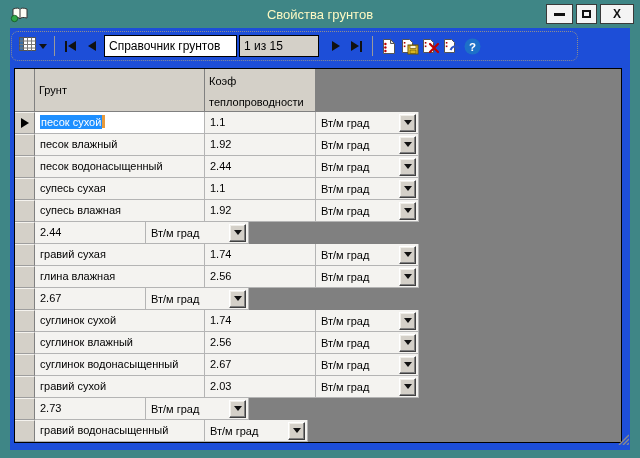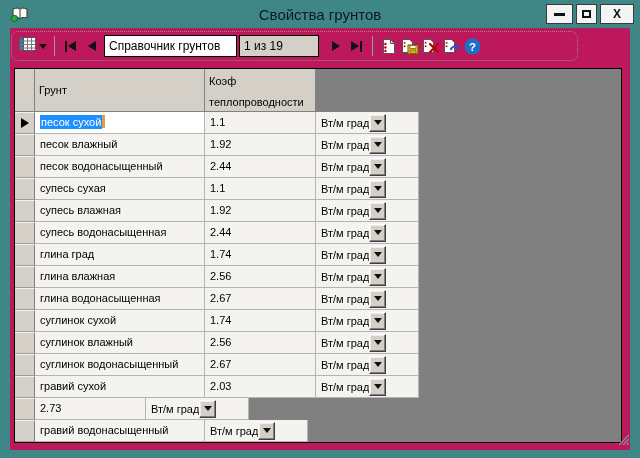--- a/index.html
+++ b/index.html
@@ -1,28 +1,28 @@
 <!DOCTYPE html>
 <html style="--accent_teal: #3F8686; --selection_blue: #1E8FFF; --caret_orange: #E89A3C; --grid_empty_gray: #808080; --body_gray: #D4D0C8;"><head>
 <meta charset="utf-8">
 <style>
   html,body{margin:0;padding:0;}
   body{width:640px;height:458px;position:relative;font-family:"Liberation Sans",sans-serif;background:#c0c0c0;overflow:hidden;}
   .window{position:absolute;inset:0;background:var(--accent_teal,#3F8686);border:1px solid #23595九;box-sizing:border-box;}
   
   .titlebar{position:absolute;top:0;left:0;right:0;height:28px;display:flex;align-items:center;}
   .win-icon{margin-left:10px;display:flex;align-items:center;}
-  .title{position:absolute;left:50%;transform:translateX(-50%);font-size:15px;color:#0f172a;white-space:nowrap;}
+  .title{position:absolute;left:50%;transform:translateX(-50%);font-size:13px;color:#fef9c3;white-space:nowrap;}
   .controls{position:absolute;right:6px;top:4px;display:flex;gap:3px;}
   .ctrl-btn{height:20px;background:#F4F4F4;border:1px solid #3A3A3A;display:flex;align-items:center;justify-content:center;box-sizing:border-box;}
   .btn-min{width:27px;} .btn-max{width:21px;} .btn-close{width:34px;font-size:12px;font-weight:bold;color:#111;}
   .glyph-min{width:11px;height:3px;background:#111;}
   .glyph-max{width:9px;height:8px;border:2px solid #111;box-sizing:border-box;background:transparent;}
   
-  .wbody{position:absolute;left:10px;right:10px;top:28px;bottom:8px;background:#be185d;}
+  .wbody{position:absolute;left:10px;right:10px;top:28px;bottom:8px;background:#1d4ed8;}
   
   .toolbar{position:absolute;left:1px;top:3px;width:567px;height:30px;border:1px dotted #8E8E8E;border-radius:7px;display:flex;align-items:center;padding:0 5px;box-sizing:border-box;}
   .tb-sep{width:1px;height:20px;background:#9A9A9A;margin:0 5px;}
   .grid-btn{display:flex;align-items:center;gap:3px;padding:1px 2px;}
   .dd-arrow{width:0;height:0;border-left:4px solid transparent;border-right:4px solid transparent;border-top:5px solid #111;}
   .nav-btn{width:21px;height:20px;display:flex;align-items:center;justify-content:center;gap:1px;background:transparent;border:none;padding:0;}
   .tri-l{width:0;height:0;border-top:5px solid transparent;border-bottom:5px solid transparent;border-right:8px solid #111;}
   .tri-r{width:0;height:0;border-top:5px solid transparent;border-bottom:5px solid transparent;border-left:8px solid #111;}
   .vbar{width:2px;height:11px;background:#111;}
   .tb-text{width:133px;height:22px;background:#fff;border:1px solid #000;font-size:12px;font-family:"Liberation Sans",sans-serif;padding:1px 4px;box-sizing:border-box;margin-left:2px;}
@@ -32,21 +32,21 @@
   .grid{position:absolute;left:4px;top:40px;width:608px;height:375px;background:#808080;border:1px solid #000;box-sizing:border-box;overflow:hidden;}
   .hdr{display:flex;height:43px;}
   .hdr-cell{background:#D4D0C8;border-right:1px solid #808080;border-bottom:1px solid #808080;font-size:11px;line-height:21px;padding:2px 4px;box-sizing:border-box;overflow:hidden;color:#000;}
   .hc-sel{width:20px;} .hc-name{width:170px;display:flex;align-items:center;} .hc-coef{width:111px;} .hc-unit{width:103px;white-space:normal;word-break:keep-all;}
   .row{display:flex;height:22px;}
   .sel-cell{width:20px;background:#D4D0C8;border-right:1px solid #808080;border-bottom:1px solid #9E9E9E;border-top:1px solid #F4F2EE;box-sizing:border-box;display:flex;align-items:center;justify-content:center;}
   .cur-arrow{display:none;width:0;height:0;border-top:5px solid transparent;border-bottom:5px solid transparent;border-left:8px solid #000;}
   .row.current .cur-arrow{display:block;}
   .cell{background:#F4F3F0;border-right:1px solid #B4B4B4;border-bottom:1px solid #B4B4B4;font-size:11px;color:#000;padding:4px 4px 0 5px;box-sizing:border-box;overflow:hidden;white-space:nowrap;}
   .cell.name{width:170px;} .cell.coef{width:111px;}
-  .cell.unit{width:103px;display:flex;justify-content:flex-start;align-items:center;padding:1px 2px 1px 5px;}
+  .cell.unit{width:103px;display:flex;justify-content:space-between;align-items:center;padding:1px 2px 1px 5px;}
   .cell.name.editing{background:#fff;padding-top:3px;}
   .sel-text{background:var(--selection_blue,#1E8FFF);color:#fff;padding:1px 1px;text-align:center;}
   .caret{display:inline-block;width:3px;height:13px;background:var(--caret_orange,#E89A3C);vertical-align:text-bottom;margin-left:0px;}
   .combo{width:17px;height:18px;background:#D4D0C8;border:1px solid;border-color:#FFFFFF #404040 #404040 #FFFFFF;box-shadow:inset -1px -1px 0 #808080, inset 1px 1px 0 #F0EEE8;display:flex;align-items:center;justify-content:center;box-sizing:border-box;}
   .combo-arr{width:0;height:0;border-left:4px solid transparent;border-right:4px solid transparent;border-top:5px solid #111;}
   .grip{position:absolute;right:1px;bottom:1px;}
 </style>
 </head>
 <body>
 
@@ -91,21 +91,21 @@
       </span>
       <span class="tb-sep"></span>
       <button class="nav-btn">
           <span class="vbar"></span>
           <span class="tri-l"></span>
         </button>
       <button class="nav-btn">
           <span class="tri-l"></span>
         </button>
       <input class="tb-text" readonly="" value="Справочник грунтов" style="">
-      <span class="tb-counter">1 из 19</span>
+      <span class="tb-counter">1 из 15</span>
       <button class="nav-btn">
           <span class="tri-r"></span>
         </button>
       <button class="nav-btn">
           <span class="tri-r"></span>
           <span class="vbar"></span>
         </button>
       <span class="tb-sep"></span>
 
       <span class="tb-icon">
@@ -216,33 +216,32 @@
     <div class="cell unit">
       <span class="u">Вт/м град</span>
       <span class="combo">
                 <span class="combo-arr"></span>
               </span>
     </div>
   </div>
 
   <div class="row">
     <div class="sel-cell"></div>
-    <div class="cell name">супесь водонасыщенная</div>
     <div class="cell coef">2.44</div>
     <div class="cell unit">
       <span class="u">Вт/м град</span>
       <span class="combo">
                 <span class="combo-arr"></span>
               </span>
     </div>
   </div>
 
   <div class="row">
     <div class="sel-cell"></div>
-    <div class="cell name">глина град</div>
+    <div class="cell name">гравий сухая</div>
     <div class="cell coef">1.74</div>
     <div class="cell unit">
       <span class="u">Вт/м град</span>
       <span class="combo">
                 <span class="combo-arr"></span>
               </span>
     </div>
   </div>
 
   <div class="row">
@@ -252,21 +251,20 @@
     <div class="cell unit">
       <span class="u">Вт/м град</span>
       <span class="combo">
                 <span class="combo-arr"></span>
               </span>
     </div>
   </div>
 
   <div class="row">
     <div class="sel-cell"></div>
-    <div class="cell name">глина водонасыщенная</div>
     <div class="cell coef">2.67</div>
     <div class="cell unit">
       <span class="u">Вт/м град</span>
       <span class="combo">
                 <span class="combo-arr"></span>
               </span>
     </div>
   </div>
 
   <div class="row">

